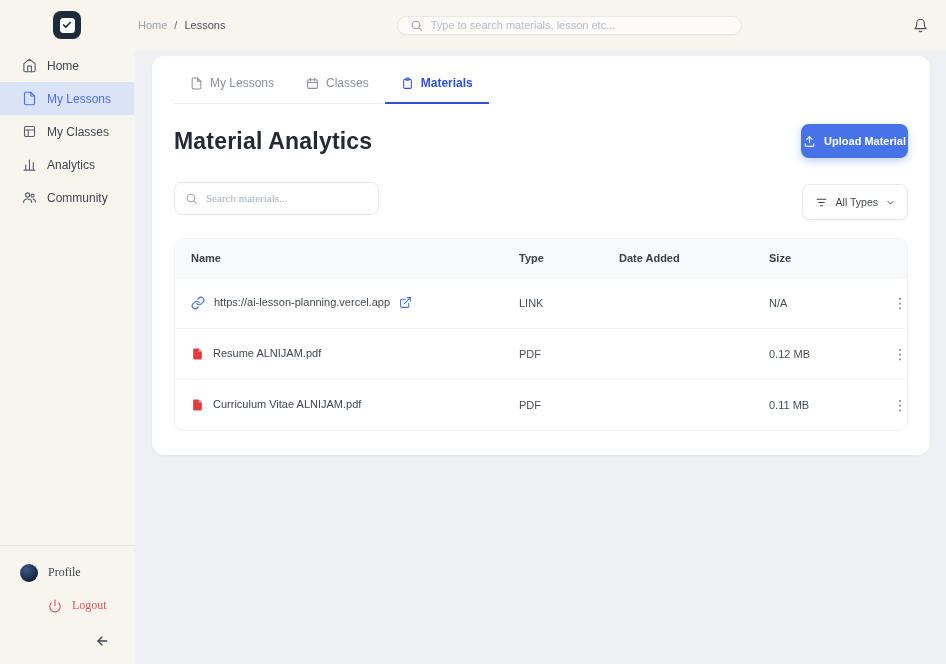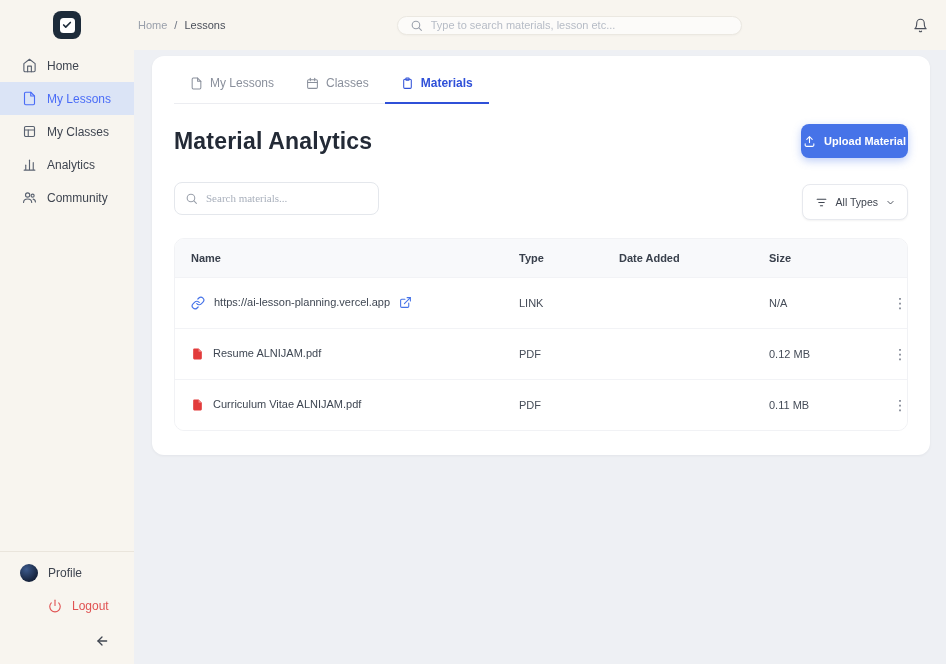--- a/index.html
+++ b/index.html
@@ -34,21 +34,22 @@
     height: 33px; display: flex; align-items: center; gap: 10px;
     padding-left: 22px; font-size: 12px; color: #3f4550; cursor: pointer;
   }
   .nav-item .ic { display: flex; color: #5a6270; }
   .nav-item.active { background: #dbe4f6; color: #4a6cf7; }
   .nav-item.active .ic { color: #4a6cf7; }
 
   .sidebar-footer {
     margin-top: auto;
     border-top: 1px solid #eae5dc;
-    padding: 4px 0 4px 0;
+    padding: 10px 0 4px 0;
+    font-family: Liberation Serif, serif;
   }
   .foot-item {
     height: 33px; display: flex; align-items: center; gap: 10px;
     padding-left: 20px; font-size: 12px; color: #3f4550; cursor: pointer;
   }
   .foot-item.logout { color: #e05252; margin-left: 28px; }
   .foot-item.logout .ic { color: #e05252; }
   .avatar {
     width: 18px; height: 18px; border-radius: 50%;
     background: radial-gradient(circle at 35% 30%, #3c5a8c 0%, #16233c 70%);

